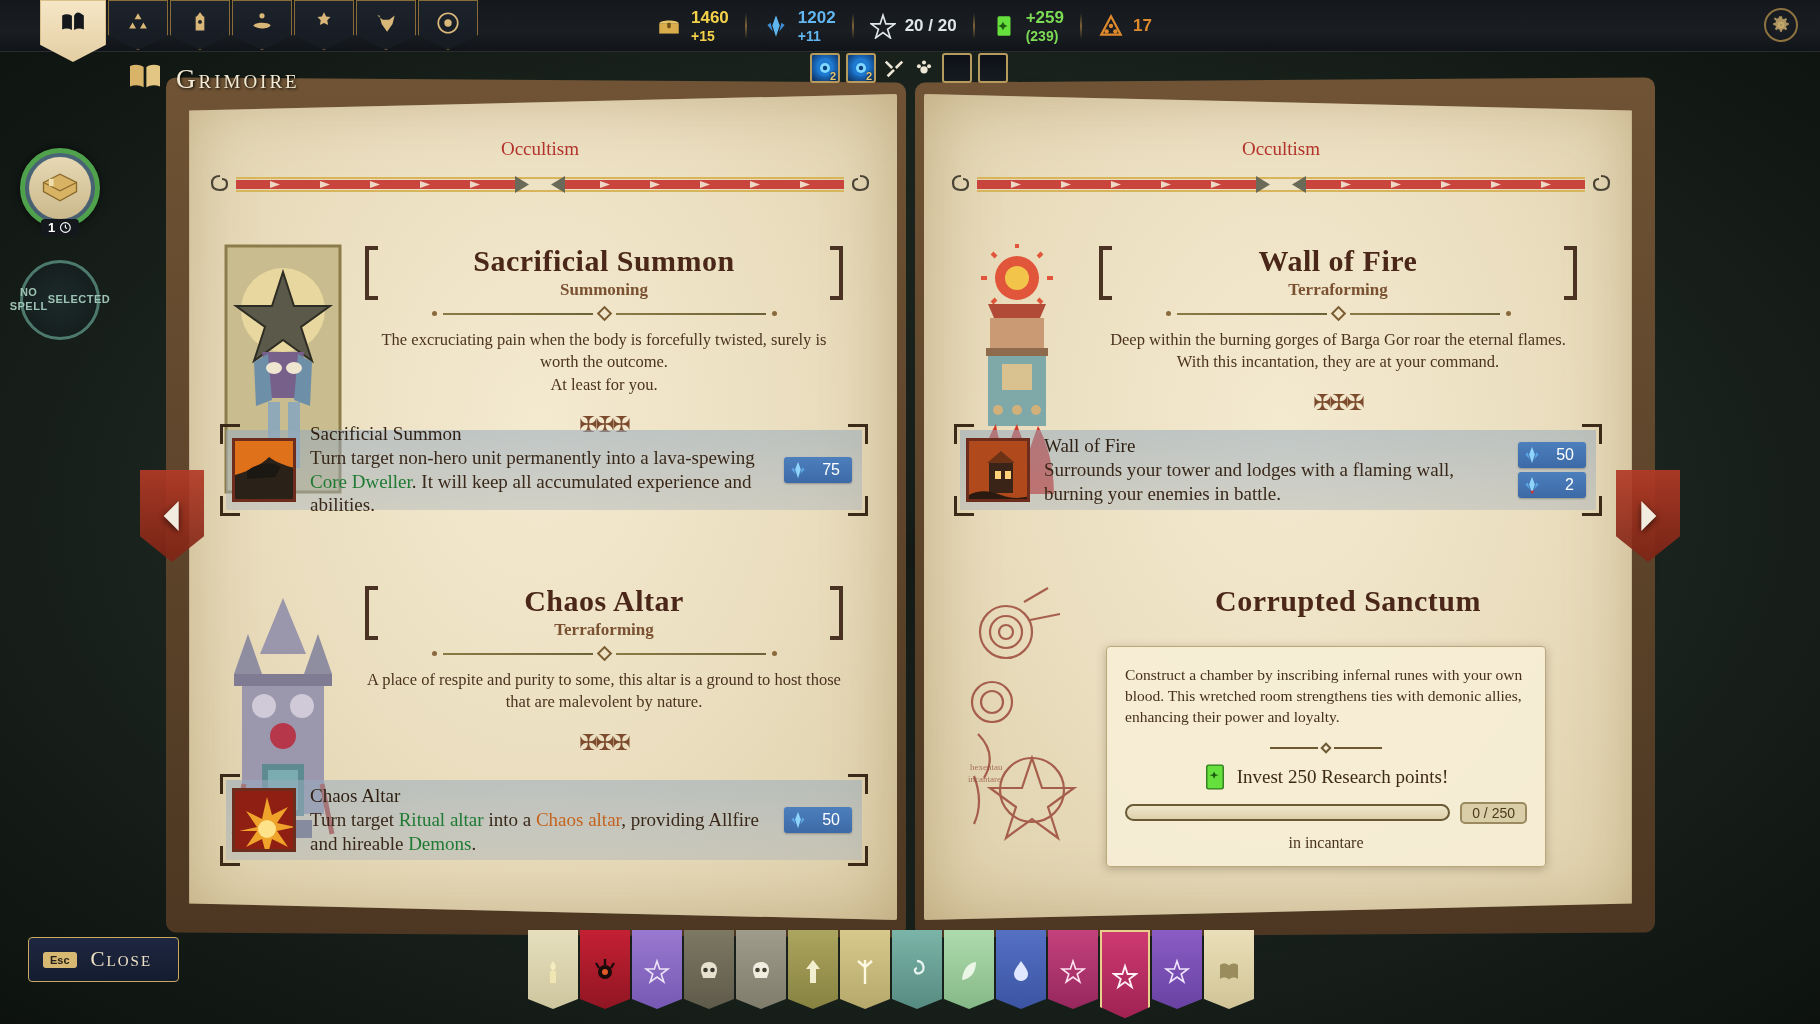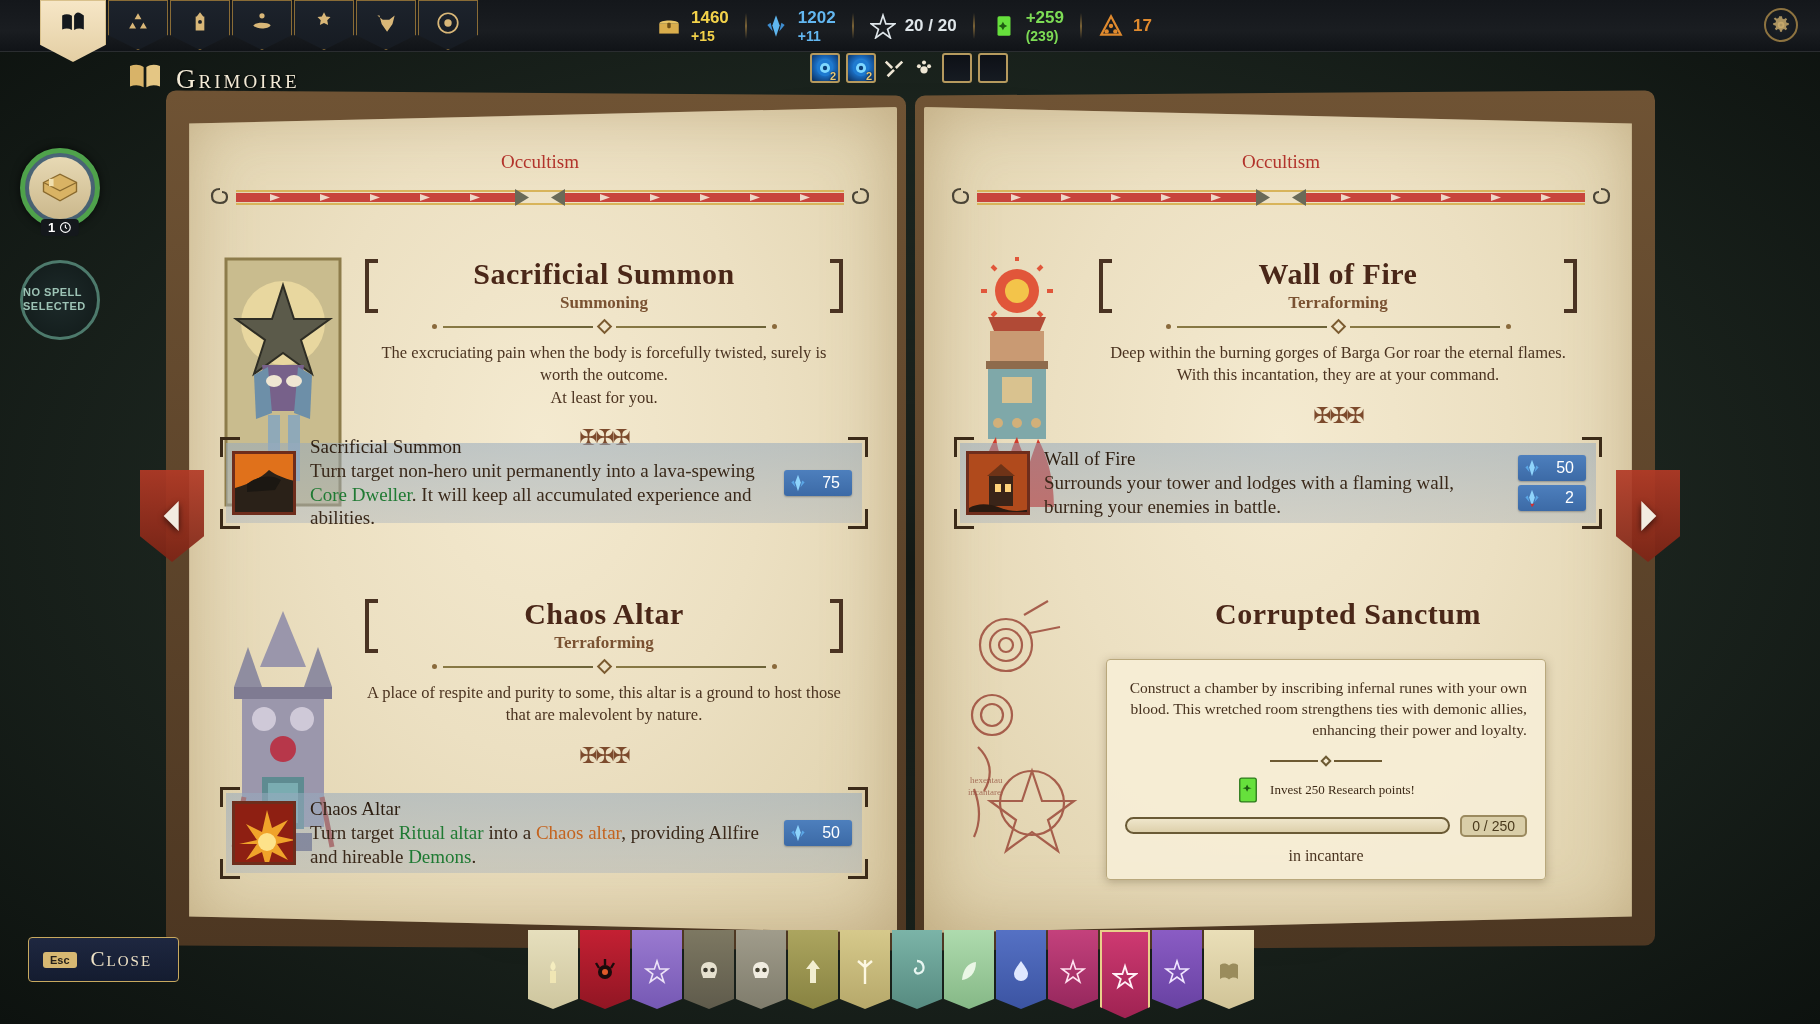--- a/index.html
+++ b/index.html
@@ -96,28 +96,28 @@
   .room-badge{
     position:absolute; left:50%; transform:translateX(-50%); bottom:-13px;
     background:#14181c; color:#fff; border-radius:4px; padding:1px 7px;
     font-size:13px; font-family:"Liberation Sans",sans-serif; display:flex;gap:4px;align-items:center;
     font-weight:bold;
   }
   .room-badge svg{width:13px;height:13px;fill:none;stroke:#fff;stroke-width:2;}
   .nospell{
     margin-top:32px; width:80px;height:80px;border-radius:50%;
     border:3px solid #4d7a6c; background:radial-gradient(circle,#1d2a2a,#111a19);
-    display:flex;flex-direction:column;align-items:flex-start;justify-content:center;
+    display:flex;flex-direction:row;align-items:center;justify-content:center;
     color:#9dc3b5; font-size:11px; font-family:"Liberation Sans",sans-serif; font-weight:bold;
     text-align:center; line-height:1.25; letter-spacing:.5px;
   }
 
   
   #book{
-    position:absolute; left:178px; top:93px; width:1465px; height:855px;
+    position:absolute; left:178px; top:80px; width:1465px; height:855px;
     z-index:20;
   }
   #book-shadow{
     position:absolute; inset:-14px -26px -10px -26px;
     background:radial-gradient(ellipse at 50% 55%, rgba(0,0,0,.55), rgba(0,0,0,0) 70%);
     filter:blur(6px);
   }
   .leather{
     position:absolute; top:0; width:740px; height:855px;
     background:linear-gradient(#6f5334,#4d3722);
@@ -201,25 +201,25 @@
   .cost .val{ color:#fff; font-size:16px; font-weight:normal; font-family:"Liberation Sans",sans-serif; margin-left:auto;}
   .cost svg{ width:20px;height:22px;}
 
   
   #sanctum-panel{
     position:absolute; width:440px; background:rgba(246,238,214,.92);
     border:1px solid #b9a87c; border-radius:4px;
     box-shadow:0 2px 10px rgba(90,70,40,.35);
     padding:18px 18px 14px 18px;
   }
-  #sanctum-panel .body{ text-align:right; font-size:15.5px; line-height:1.35; color:#46311e;}
+  #sanctum-panel .body{ text-align:left; font-size:15.5px; line-height:1.35; color:#46311e;}
   .mini-div{ display:flex;align-items:center;justify-content:center;gap:4px;margin:16px 0 12px 0;}
   .mini-div .ln{height:2px;width:48px;background:#6d5a32;}
   .mini-div .dia{width:8px;height:8px;border:2px solid #6d5a32;transform:rotate(45deg);}
-  .invest{ display:flex;align-items:center;justify-content:center;gap:11px; font-size:13px;color:#3d2a17;}
+  .invest{ display:flex;align-items:center;justify-content:center;gap:11px; font-size:19px;color:#3d2a17;}
   .invest .ico{width:22px;height:26px;}
   .progress-row{ display:flex;align-items:center;gap:10px;margin-top:12px;}
   .pbar{
     flex:1; height:17px; border:2px solid #6a5a35; border-radius:9px;
     background:linear-gradient(#efe6cb,#ddd0ab);
   }
   .pval{
     border:2px solid #9b8a5f;border-radius:5px;background:#d9cea8;
     padding:1px 10px;font-size:14px;color:#4a3a1c;font-family:"Liberation Sans",sans-serif;
   }

